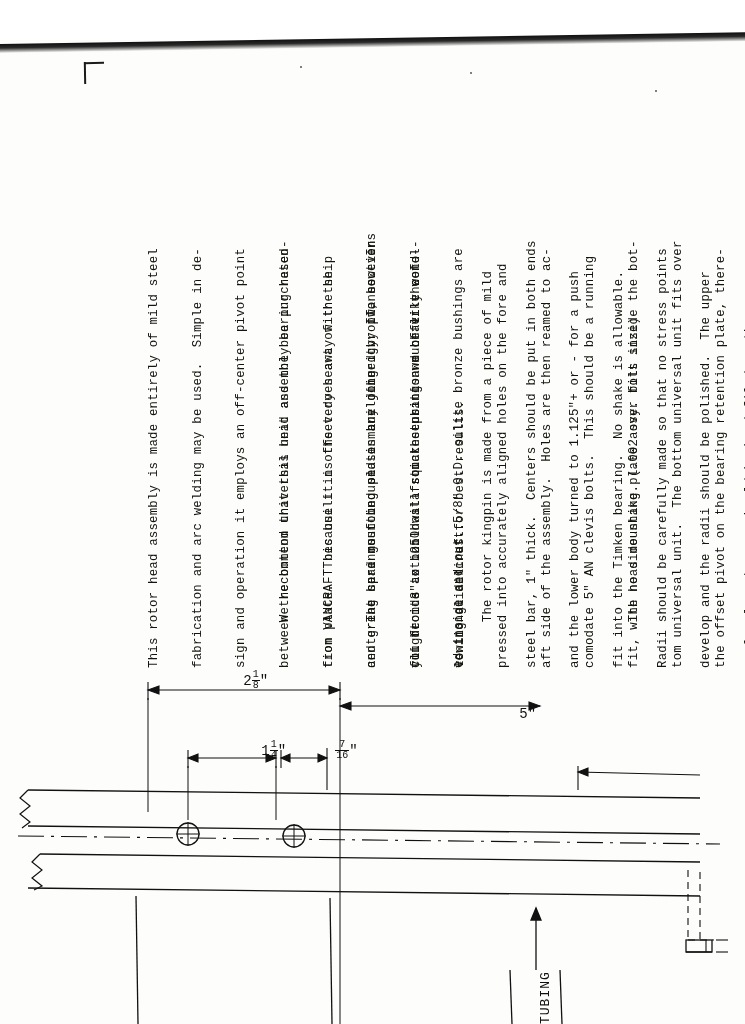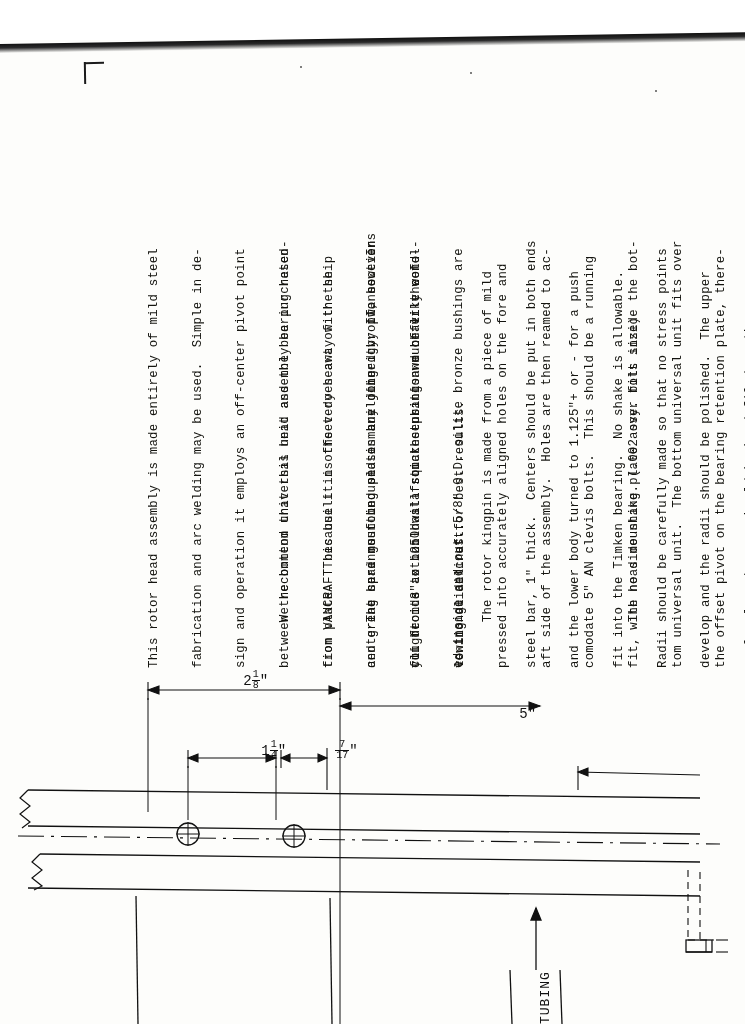--- a/index.html
+++ b/index.html
@@ -317,21 +317,21 @@
 
     <div class="dimlabel" style="left:476px; top:52px;">
       <span class="dimwhole">5</span><span class="dimwhole">"</span>
     </div>
 
     <div class="dimlabel" style="left:218px; top:86px;">
       <span class="dimwhole">1</span><span class="frac"><span class="num">1</span><span class="den">4</span></span><span class="dimwhole">"</span>
     </div>
 
     <div class="dimlabel" style="left:292px; top:86px;">
-      <span class="frac"><span class="num">7</span><span class="den">17</span></span><span class="dimwhole">"</span>
+      <span class="frac"><span class="num">7</span><span class="den">16</span></span><span class="dimwhole">"</span>
     </div>
 
     <div class="dimlabel" style="left:702px; top:110px;">
       
     </div>
 
     <div class="dimlabel" style="left:716px; top:276px;">
       
     </div>
 

